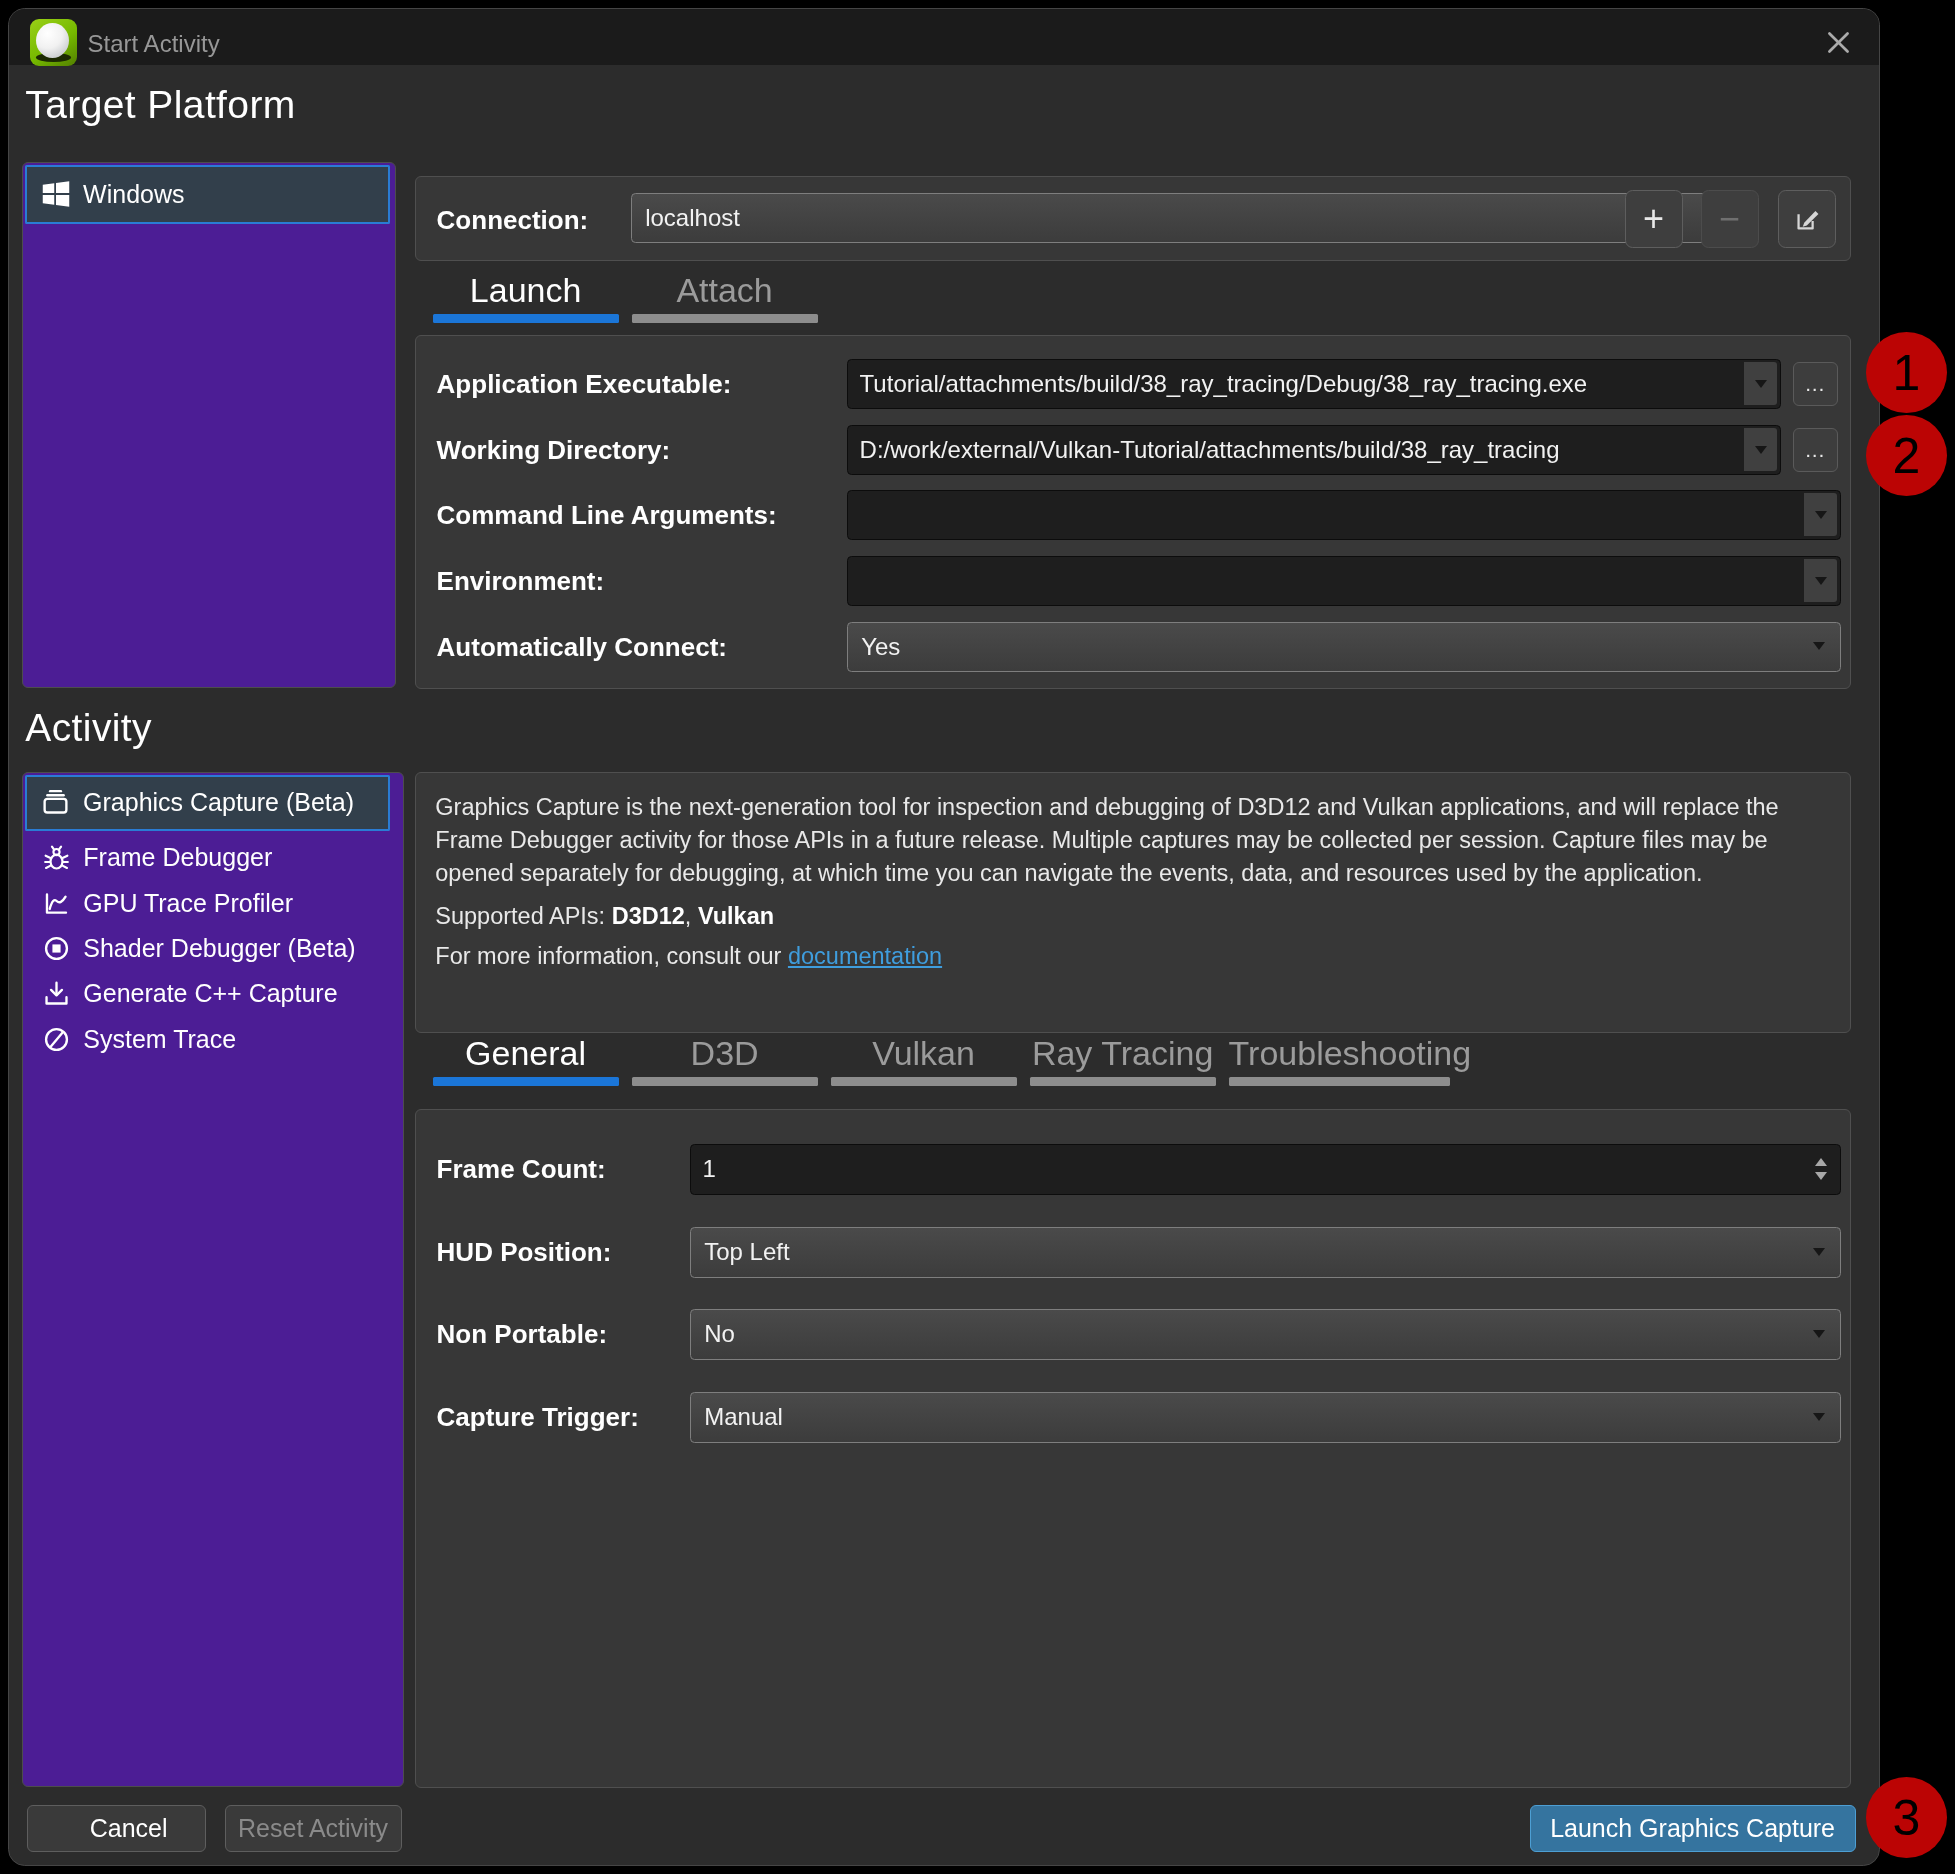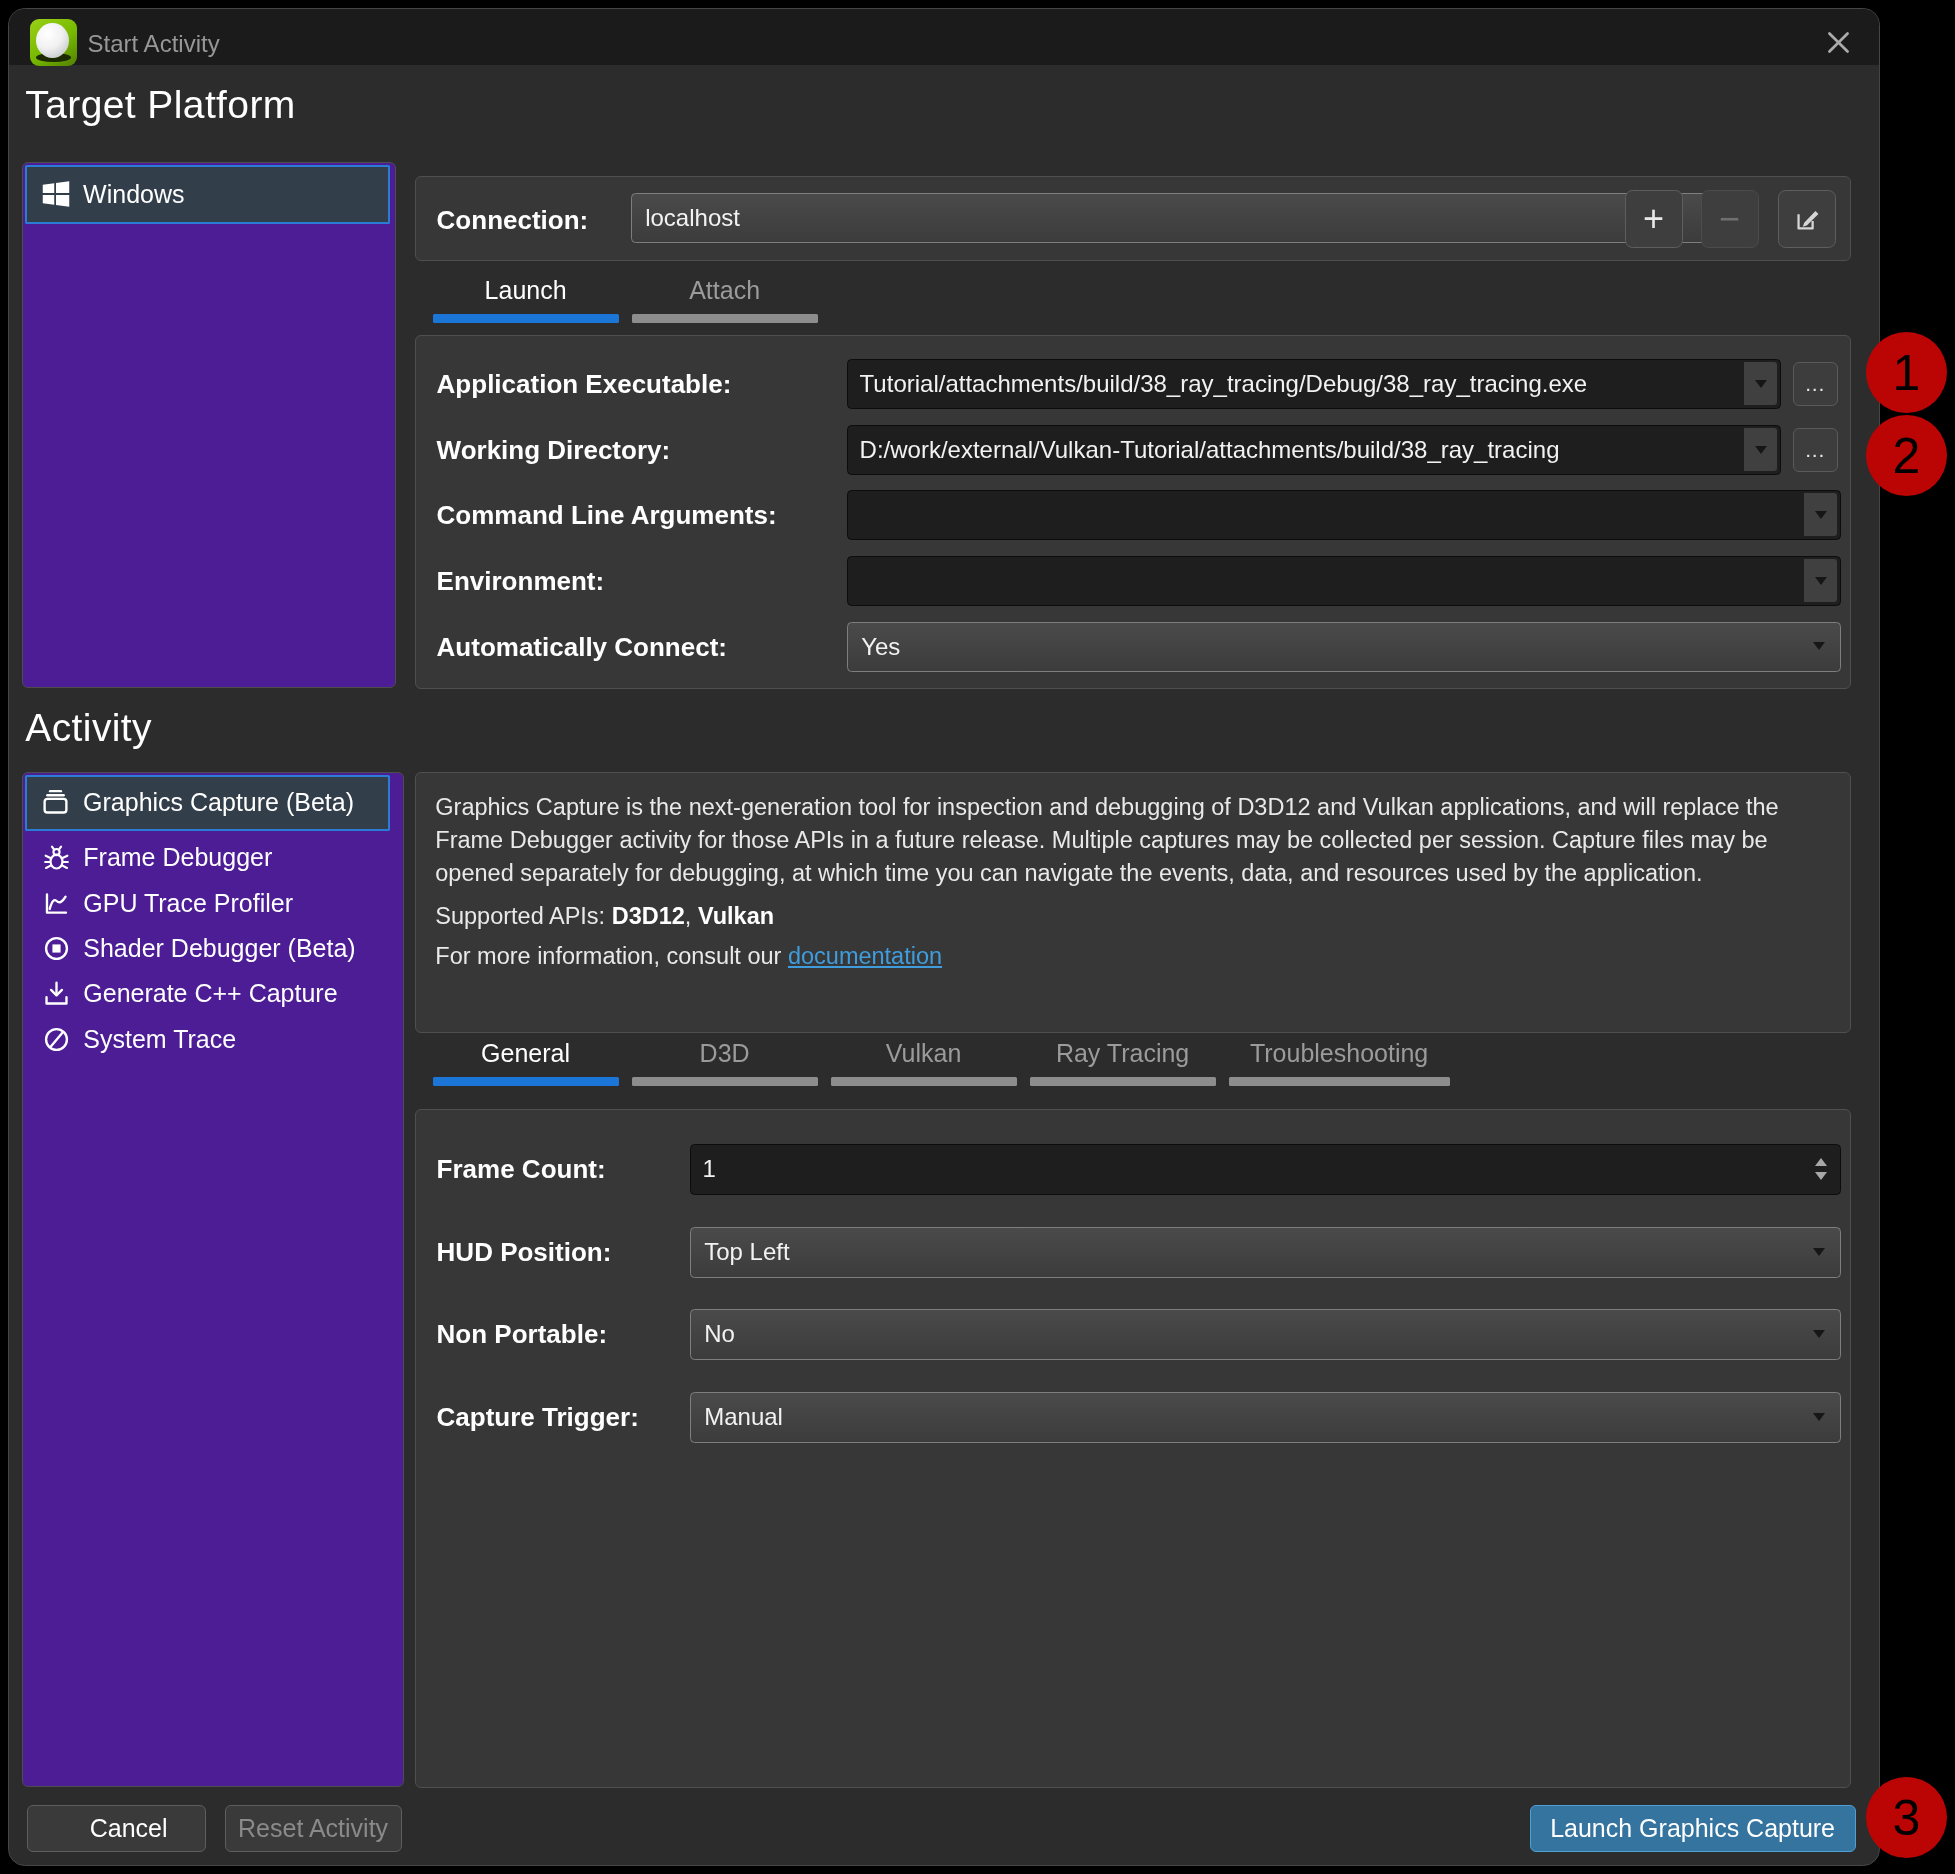--- a/index.html
+++ b/index.html
@@ -57,21 +57,21 @@
   .tri-dn-s{width:0;height:0;border-left:6.8px solid transparent;border-right:6.8px solid transparent;border-top:8.3px solid #a8a8a8;}
   
   .sqbtn{position:absolute;width:58px;height:58px;background:#3e3e3e;border:0.8px solid #5e5e5e;border-radius:7.6px;
          box-sizing:border-box;display:flex;align-items:center;justify-content:center;font-size:36px;color:#e8e8e8;}
   .sqbtn.disabled{color:#6f6f6f;border-color:#4c4c4c;}
   .browse{position:absolute;width:45px;height:44px;background:#3d3d3d;border:0.8px solid #5a5a5a;border-radius:6px;
           box-sizing:border-box;display:flex;align-items:center;justify-content:center;font-size:21px;color:#e8e8e8;letter-spacing:0.8px;}
   
   .tabs{position:absolute;display:flex;gap:13px;}
   .tabs .tab{text-align:center;}
-  .tabs .tab .tlabel{font-size:25px;color:#9b9b9b;height:33px;line-height:33px;}
+  .tabs .tab .tlabel{font-size:34px;color:#9b9b9b;height:33px;line-height:33px;}
   .tabs .tab.active .tlabel{color:#ffffff;}
   .tabs .tab .bar{margin-top:7.6px;height:9px;border-radius:1.5px;background:#8d8d8d;}
   .tabs .tab.active .bar{background:#1b76d8;}
   .w245{width:186px;} .w292{width:221px;}
   
   .desc-p{margin:0;width:1396px;font-size:23.5px;line-height:33px;color:#e9e9e9;}
   .desc-line{margin-top:13px;font-size:23.5px;color:#e9e9e9;}
   .api-link{color:#ffffff;font-weight:bold;}
   .doc-link{color:#3f9ddd;text-decoration:underline;}
   

